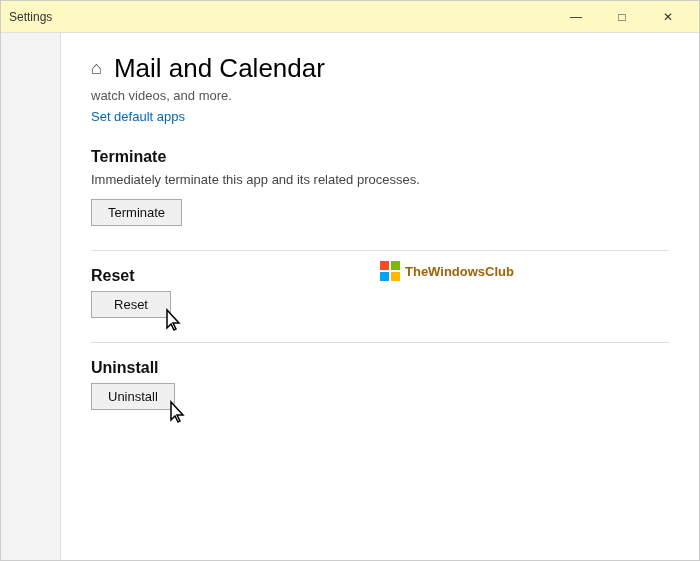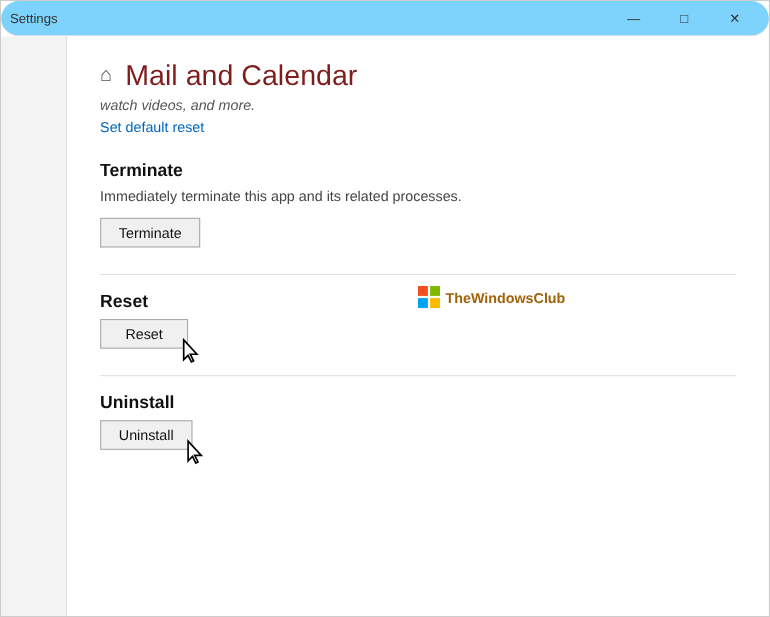--- a/index.html
+++ b/index.html
@@ -24,24 +24,23 @@
       flex-direction: column;
       border: 1px solid #ccc;
     }
 
     .title-bar {
       display: flex;
       align-items: center;
       justify-content: space-between;
       padding: 0 8px;
       height: 32px;
-      background: #7dd3fc;
+      background: #fef9c3;
       border-bottom: 1px solid #e0e0e0;
       flex-shrink: 0;
-      border-radius: 16px;
     }
 
     .title-bar-left {
       display: flex;
       align-items: center;
       gap: 8px;
     }
 
     .title-bar-controls {
       display: flex;
@@ -89,28 +88,27 @@
     }
 
     .home-icon {
       font-size: 18px;
       color: #555;
     }
 
     .page-title {
       font-size: 26px;
       font-weight: 300;
-      color: #7f1d1d;
+      color: #000000;
     }
 
     .subtitle {
       font-size: 13px;
       color: #555;
       margin-bottom: 4px;
-      font-style: italic;
     }
 
     .link {
       font-size: 13px;
       color: #0067c0;
       cursor: pointer;
       text-decoration: none;
       display: inline-block;
       margin-bottom: 24px;
     }
@@ -199,21 +197,21 @@
     <div class="sidebar"></div>
 
     <div class="main-content">
 
       
       <div class="page-header">
         <span class="home-icon">⌂</span>
         <h1 class="page-title">Mail and Calendar</h1>
       </div>
       <p class="subtitle">watch videos, and more.</p>
-      <a class="link">Set default reset</a>
+      <a class="link">Set default apps</a>
 
       
       <div class="section">
         <div class="section-title">Terminate</div>
         <div class="section-desc">Immediately terminate this app and its related processes.</div>
         <button class="action-btn">Terminate</button>
       </div>
 
       <hr class="divider">
 

